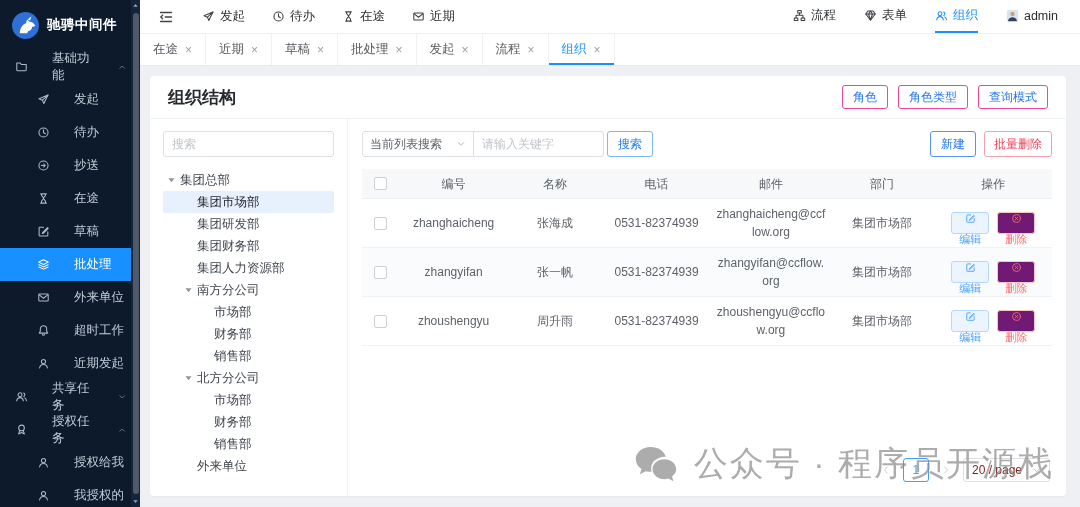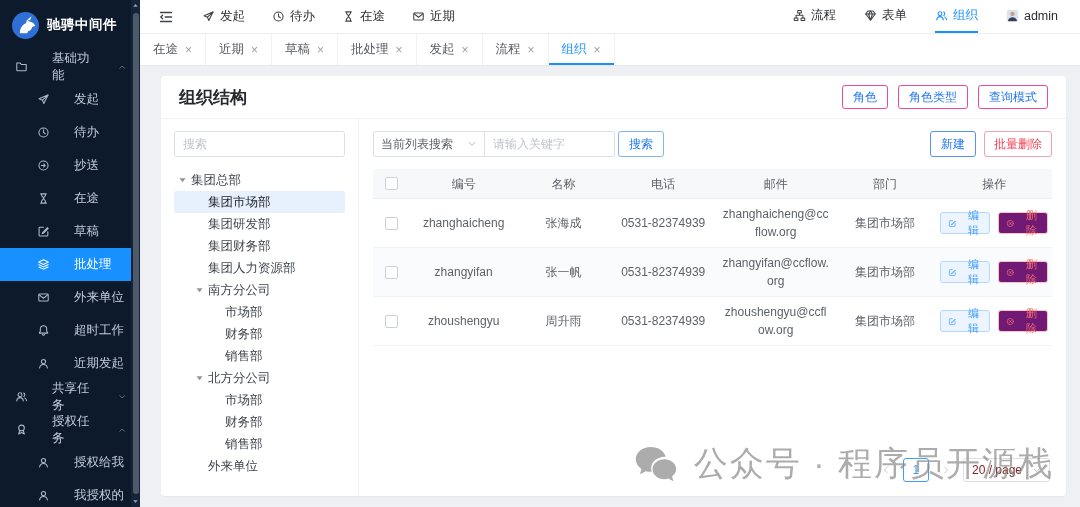--- a/index.html
+++ b/index.html
@@ -33,21 +33,21 @@
   .rlink.active { color:#1890ff; border-bottom-color:#1890ff; }
   .rlink.active .ic { color:#1890ff; }
 
   
   .tabbar { position:absolute; left:140px; top:34px; right:0; height:32px; background:#fff; border-bottom:1px solid #e7e9ec; display:flex; z-index:4; }
   .tab { display:flex; align-items:center; gap:7px; padding:0 13px; border-right:1px solid #f0f1f3; font-size:12.5px; color:#55595e; cursor:pointer; }
   .tab .x { font-size:12px; color:#9aa0a6; line-height:1; }
   .tab.active { color:#1890ff; box-shadow: inset 0 -2px 0 #1890ff; }
 
   
-  .main { position:absolute; left:140px; top:66px; right:0; bottom:0; padding:10px 14px 11px 21px; }
+  .main { position:absolute; left:140px; top:66px; right:0; bottom:0; padding:10px 14px 11px 10px; }
   .card { background:#fff; border-radius:4px; height:100%; display:flex; flex-direction:column; box-shadow:0 1px 2px rgba(0,0,0,.04); }
   .card-head { height:43px; flex:0 0 43px; padding:0 18px; display:flex; align-items:center; justify-content:space-between; border-bottom:1px solid #f0f2f5; }
   .page-title { font-size:17px; font-weight:600; color:#24282e; }
   .head-btns { display:flex; gap:10px; }
   .obtn { height:24px; padding:0 10px; border:1px solid #ec4899; border-radius:3px; background:#fff; color:#2577ef; font-size:12px; cursor:pointer; font-family:inherit; }
   .card-body { flex:1; display:flex; min-height:0; }
 
   
   .tree-panel { width:198px; flex:0 0 198px; border-right:1px solid #f0f2f5; padding:12px 13px; }
   .tree-search { width:100%; height:26px; border:1px solid #dcdfe6; border-radius:3px; padding:0 8px; font-size:12px; color:#333; outline:none; font-family:inherit; }
@@ -71,21 +71,21 @@
   
   .table { margin-top:12px; }
   .thead { display:flex; align-items:center; height:30px; background:#f7f8fa; border-bottom:1px solid #ebeef5; font-size:12px; color:#5b6066; }
   .col-check { width:36px; flex:0 0 36px; display:flex; justify-content:center; }
   .checkbox { width:13px; height:13px; border:1px solid #ccd0d7; border-radius:2px; background:#fff; cursor:pointer; }
   .cell { text-align:center; padding:0 4px; overflow-wrap:break-word; word-break:break-all; line-height:1.5; }
   .c-no{flex:16;} .c-name{flex:13;} .c-phone{flex:16;} .c-email{flex:17;} .c-dept{flex:15;}
   .c-ops{flex:17; display:flex; justify-content:center; gap:8px;}
   .row { display:flex; align-items:center; min-height:49px; border-bottom:1px solid #f0f2f5; font-size:12px; color:#5d6269; }
   .tbody div.row:nth-of-type(2n) { background:#fafbfd; }
-  .btn-edit, .btn-del { height:22px; display:inline-flex; align-items:center; gap:8px; padding:0 7px; border-radius:3px; font-size:11px; cursor:pointer; font-family:inherit; }
+  .btn-edit, .btn-del { height:22px; display:inline-flex; align-items:center; gap:8px; padding:0 7px; border-radius:3px; font-size:11px; cursor:pointer; font-family:inherit;flex-direction:column; }
   .btn-edit { background:#ecf5ff; border:1px solid #b3d8ff; color:#409eff; }
   .btn-del  { background:#701a75; border:1px solid #fbc4c4; color:#f56c6c; }
   .btn-edit .ic, .btn-del .ic { width:11px; height:11px; }
 
   
   .pager { margin-top:auto; display:flex; justify-content:flex-end; align-items:center; gap:6px; font-size:12px; color:#5d6269; padding:4px 2px 2px 0; }
   .pg-arrow { width:22px; height:24px; display:flex; align-items:center; justify-content:center; color:#b9bec6; cursor:pointer; }
   .pg-arrow .ic { width:10px; height:10px; }
   .pg-num { width:26px; height:24px; display:flex; align-items:center; justify-content:center; border:1px solid #409eff; border-radius:3px; color:#409eff; background:#fff; cursor:pointer; }
   .pg-size { height:24px; display:flex; align-items:center; gap:10px; padding:0 8px; border:1px solid #dcdfe6; border-radius:3px; background:#fff; color:#7f1d1d; cursor:pointer; }

